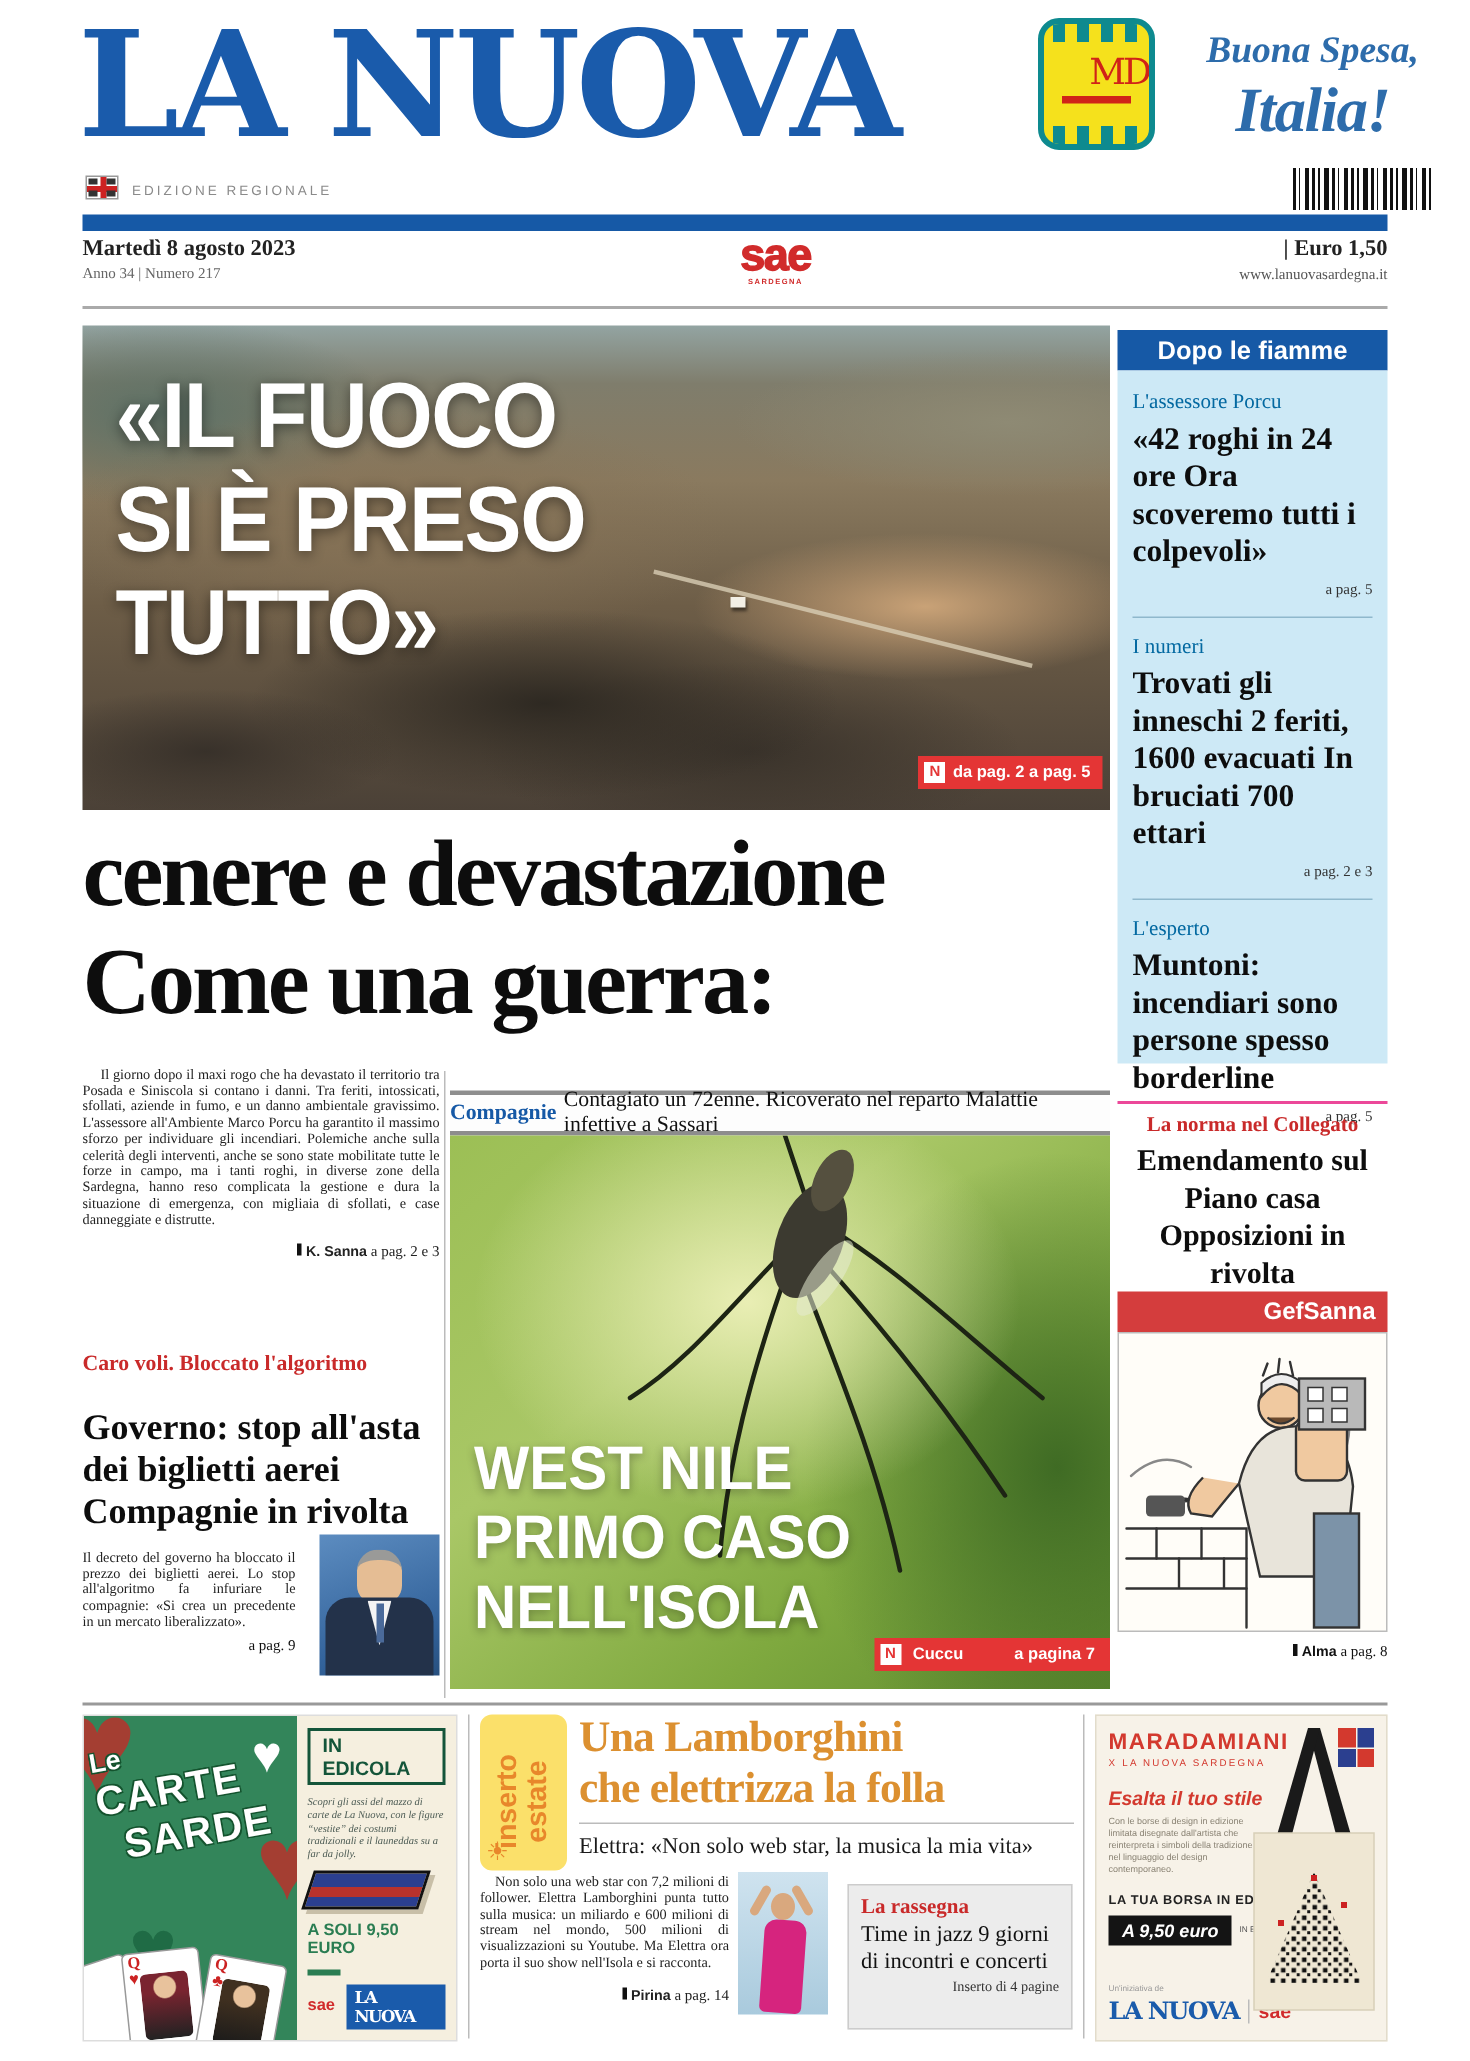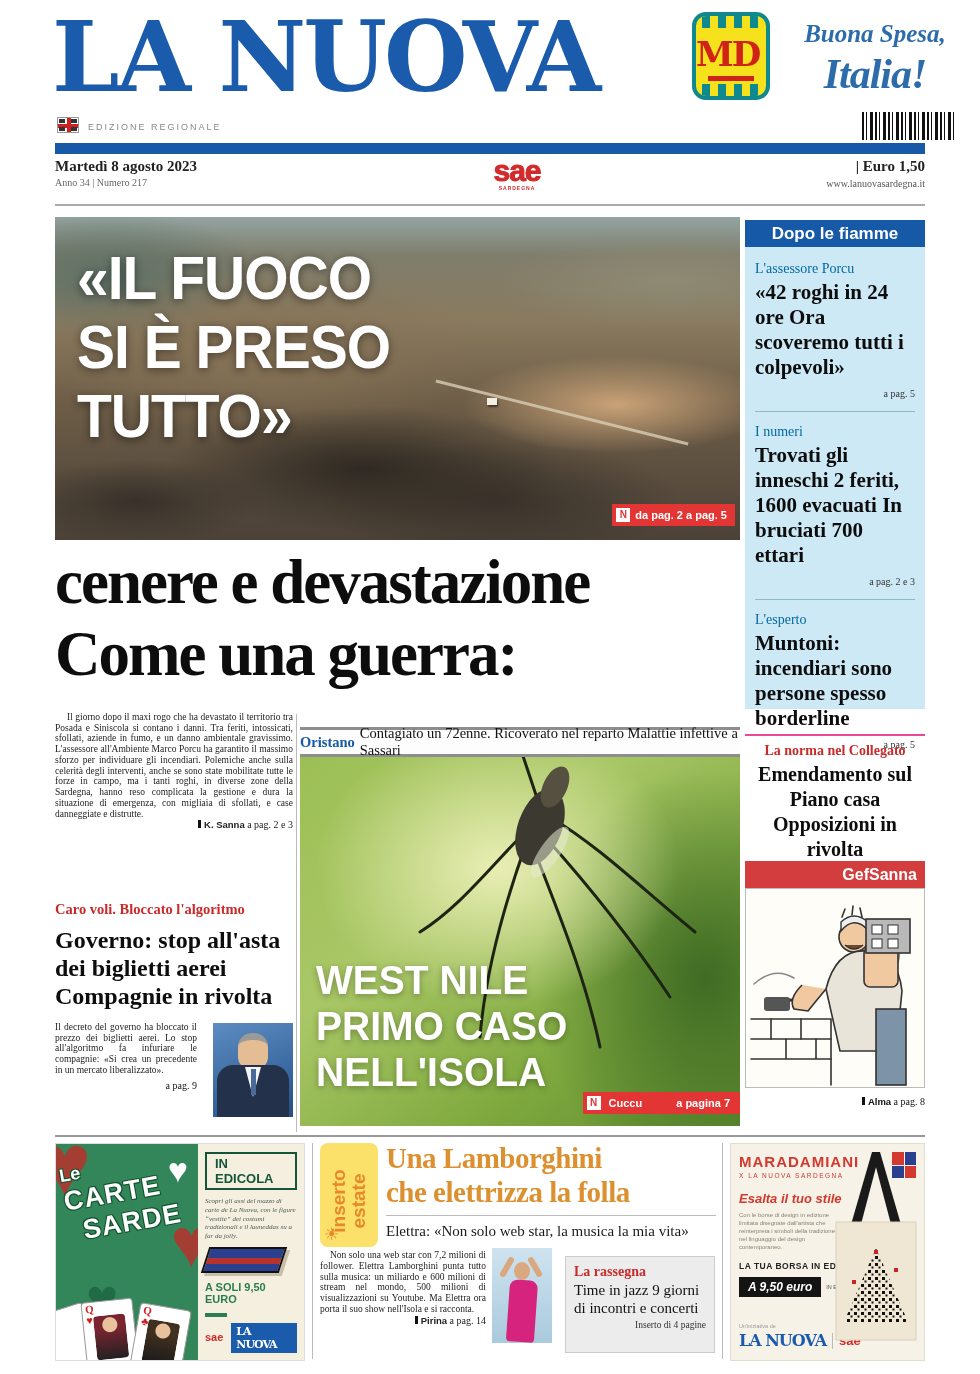--- a/index.html
+++ b/index.html
@@ -28,21 +28,21 @@
     left:410px; top:112px; width:210px; text-align:center;
     font-style:italic; font-weight:bold; font-size:23px; color:#161616;
     text-decoration:line-through; text-decoration-thickness:1px;
   }
   .md-box {
     left:692px; top:12px; width:78px; height:88px; background:#f5e11c;
     border:4px solid #0e8a8f; border-radius:14px; overflow:hidden;
   }
   .md-box .dash { position:absolute; width:8px; height:12px; background:#0e8a8f; top:0; }
   .md-box .dash.b { top:auto; bottom:0; }
-  .md-text { font-family:"DejaVu Serif",serif; font-weight:bold; font-size:34px; color:#d02318; text-align:left; margin-top:18px; letter-spacing:-2px; }
+  .md-text { font-family:"DejaVu Serif",serif; font-weight:normal; font-size:24px; color:#d02318; text-align:right; margin-top:18px; letter-spacing:-2px; }
   .md-bar { width:46px; height:5px; background:#d02318; margin:2px auto 0; }
   .md-slogan1 { left:780px; top:20px; width:190px; text-align:center; font-style:italic; font-weight:bold; font-size:25px; color:#2d6cab; }
   .md-slogan2 { left:780px; top:50px; width:190px; text-align:center; font-style:italic; font-weight:bold; font-size:42px; color:#2d6cab; letter-spacing:-1px; }
   .barcode { left:862px; top:112px; width:92px; height:28px;
     background:repeating-linear-gradient(90deg,#111 0 2px,#fff 2px 4px,#111 4px 5px,#fff 5px 8px,#111 8px 11px,#fff 11px 13px); }
   .blue-bar { left:55px; top:143px; width:870px; height:11px; background:#1659a6; }
   .date-line { left:55px; top:158px; font-weight:bold; font-size:15px; color:#222; }
   .issue-line { left:55px; top:177px; font-size:10px; color:#666; }
   .sae { font-family:"Liberation Sans",sans-serif; font-weight:bold; color:#d12b2b; line-height:1; }
   .sae-main { font-size:30px; letter-spacing:-1px; -webkit-text-stroke:1px #d12b2b; }
@@ -81,29 +81,29 @@
   }
   .n-mark { width:14px; height:14px; background:#fff; color:#e43535; font-weight:bold; font-size:10px; line-height:14px; text-align:center; font-family:"Liberation Sans",sans-serif; }
 
   
   .main-head {
     left:55px; top:546px; width:690px;
     font-weight:bold; font-size:63px; line-height:72px; letter-spacing:-2px; color:#0d0d0d;
   }
   .lead-col { left:55px; top:712px; width:238px; font-size:9.5px; line-height:1.13; text-align:justify; color:#222; }
   .lead-col .indent { text-indent:12px; }
-  .byline { margin-top:0; text-align:right; font-size:10px; color:#222; }
+  .byline { margin-top:10px; text-align:right; font-size:10px; color:#222; }
   .byline b { font-family:"Liberation Sans",sans-serif; font-size:9.5px; }
   .marker { display:inline-block; width:3px; height:8px; background:#111; margin-right:3px; }
   .vrule-mid { left:296px; top:714px; width:1px; height:418px; background:#bbb; }
 
   
   .caro { left:55px; top:901px; width:238px; }
   .kicker-red { color:#c92a2a; font-weight:bold; font-size:14.5px; }
-  .caro-title { margin-top:8px; font-weight:bold; font-size:24px; line-height:28px; color:#0d0d0d; }
+  .caro-title { margin-top:20px; font-weight:bold; font-size:24px; line-height:28px; color:#0d0d0d; }
   .caro-body { margin-top:12px; font-size:9.5px; line-height:1.13; text-align:justify; color:#222; width:142px; }
   .caro-page { width:142px; text-align:right; font-size:10px; margin-top:4px; }
   .pol-photo { position:absolute; right:0; top:122px; width:80px; height:94px;
     background:linear-gradient(160deg,#5c8cc0 0%,#33639b 70%,#27507f 100%); overflow:hidden; }
   .pol-head { position:absolute; left:25px; top:10px; width:30px; height:36px; background:#e5bd94; border-radius:14px 14px 12px 12px; border-top:7px solid #9a9a98; }
   .pol-suit { position:absolute; left:4px; top:42px; width:72px; height:52px; background:#23324a; border-radius:16px 16px 0 0; }
   .pol-shirt { position:absolute; left:32px; top:44px; width:16px; height:30px; background:#f4f4f4; clip-path:polygon(0 0,100% 0,50% 100%); }
   .pol-tie { position:absolute; left:38px; top:46px; width:5px; height:26px; background:#4a6a9a; }
 
   
@@ -295,21 +295,21 @@
     <div class="caro-page">a pag. 9</div>
     <div class="pol-photo">
       <div class="pol-head"></div>
         <div class="pol-suit"></div>
         <div class="pol-shirt"></div>
         <div class="pol-tie"></div>
     </div>
   </div>
 
   <div class="abs wn-kicker">
-    <b>Oristano</b>
+    <b>Compagnie</b>
     <span>Contagiato un 72enne. Ricoverato nel reparto Malattie infettive a Sassari</span>
   </div>
   <div class="abs wn-photo">
     <svg width="440" height="369" viewBox="0 0 440 369" style="position:absolute;left:0;top:0;">
       <g stroke="#1d2414" stroke-width="3" fill="none" stroke-linecap="round">
         <path d="M250 60 C 300 90, 340 130, 395 175"></path>
         <path d="M245 80 C 290 130, 330 180, 370 240"></path>
         <path d="M235 95 C 260 160, 285 220, 300 290"></path>
         <path d="M225 90 C 200 160, 185 220, 180 280"></path>
         <path d="M230 70 C 190 110, 160 150, 120 175"></path>

